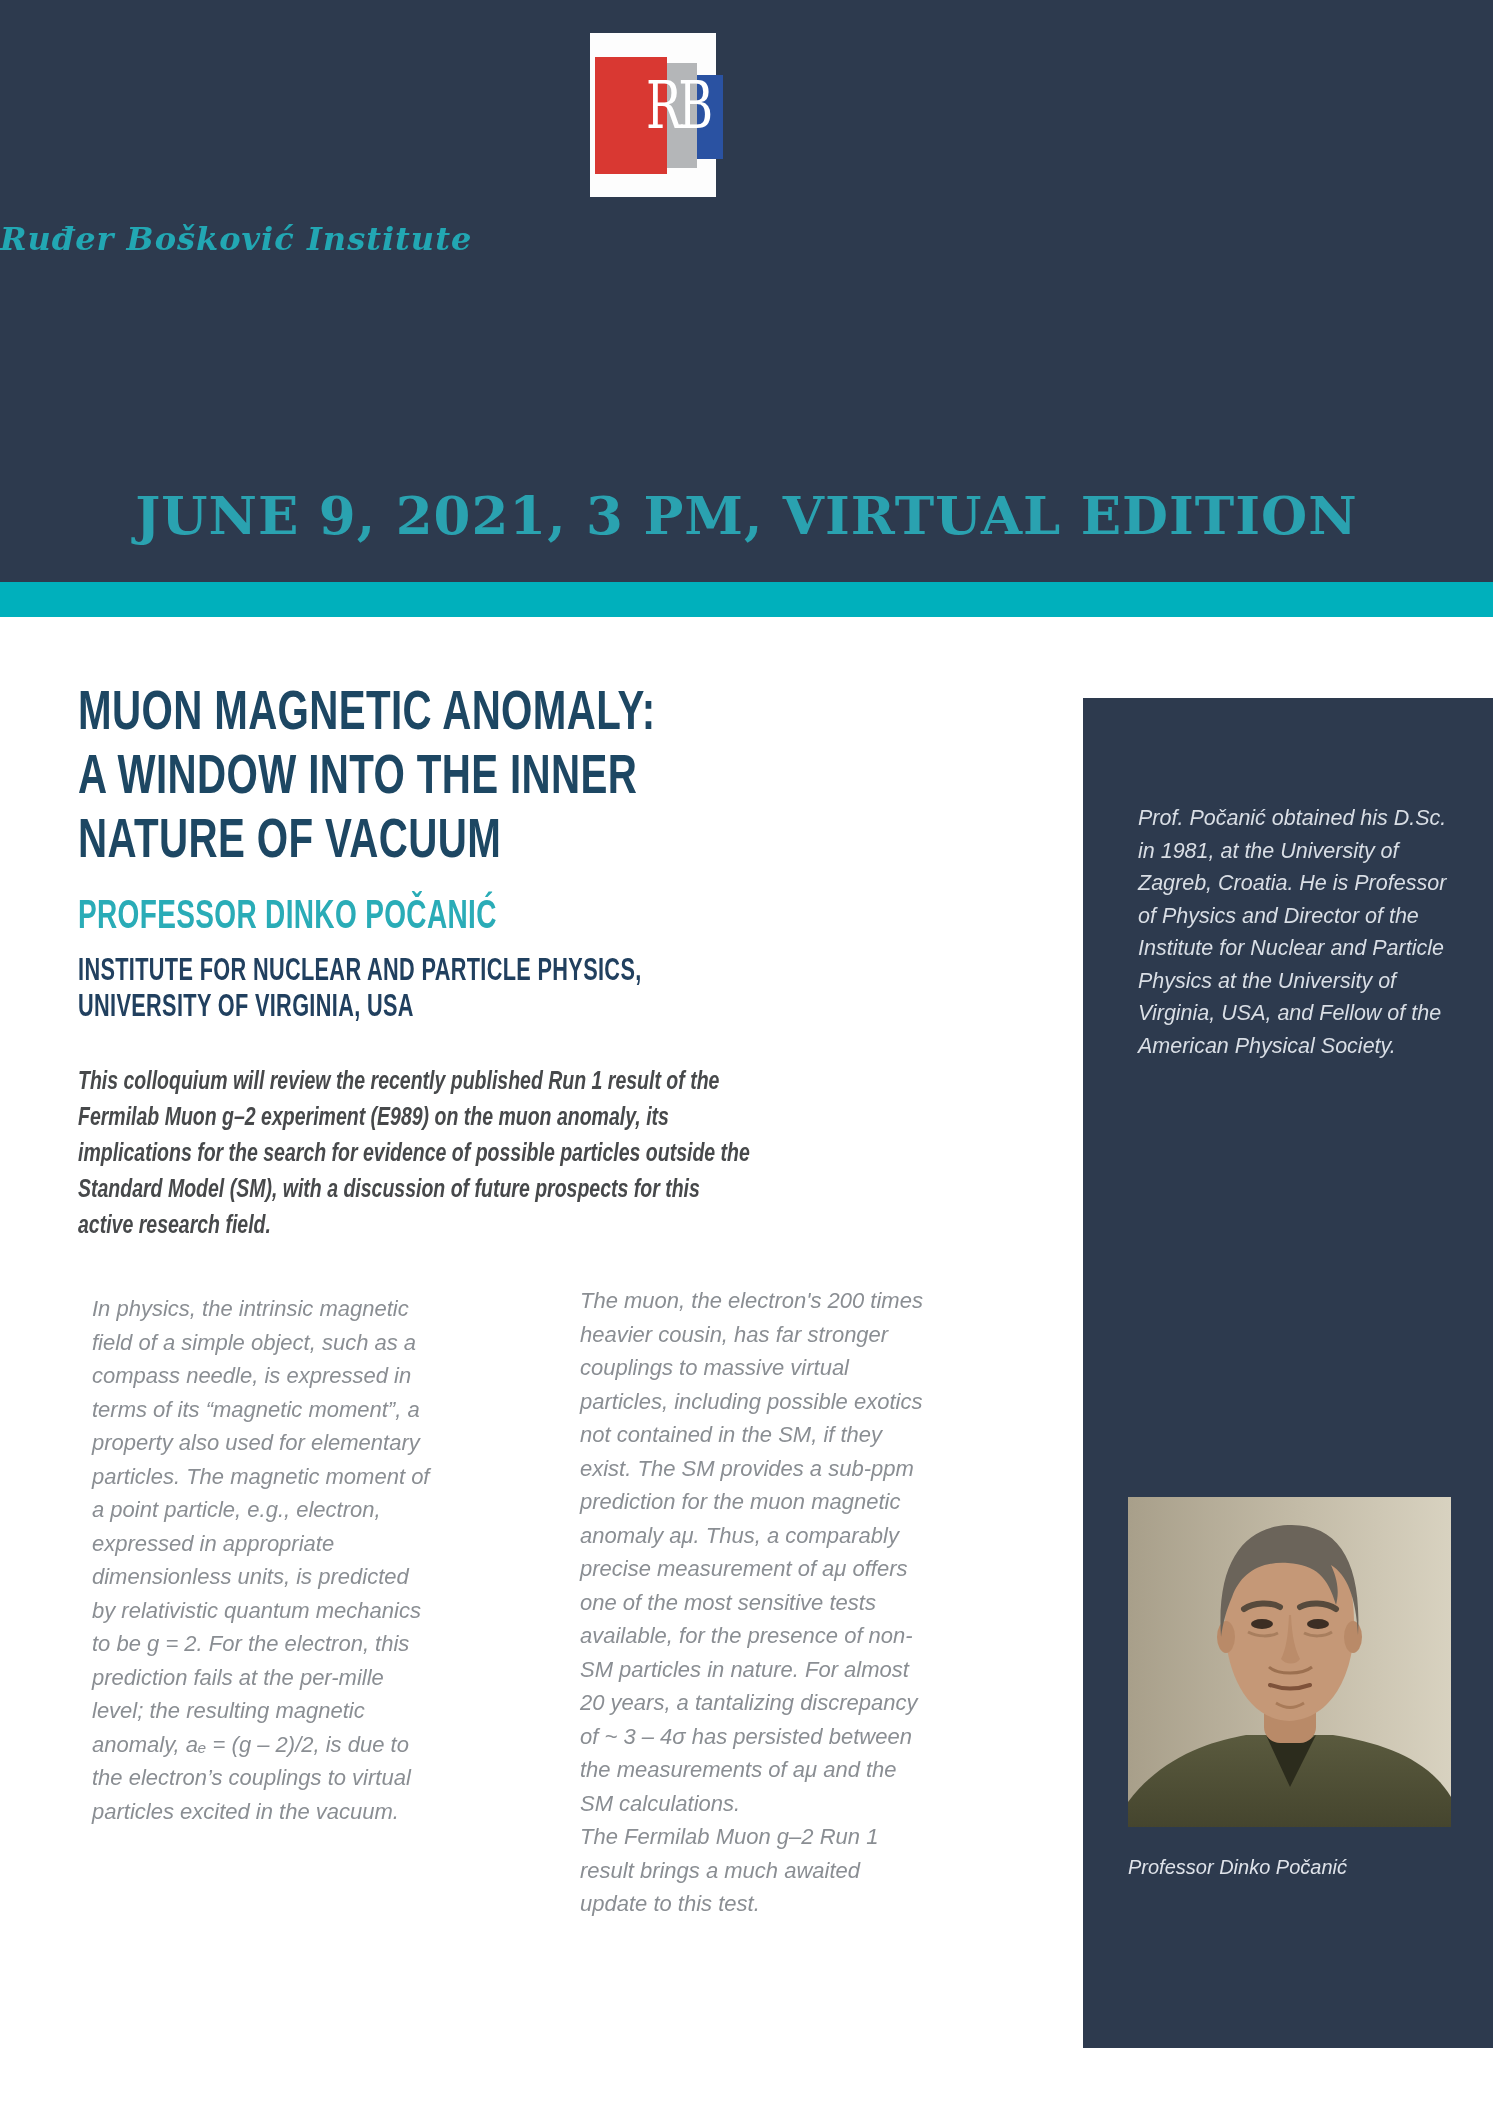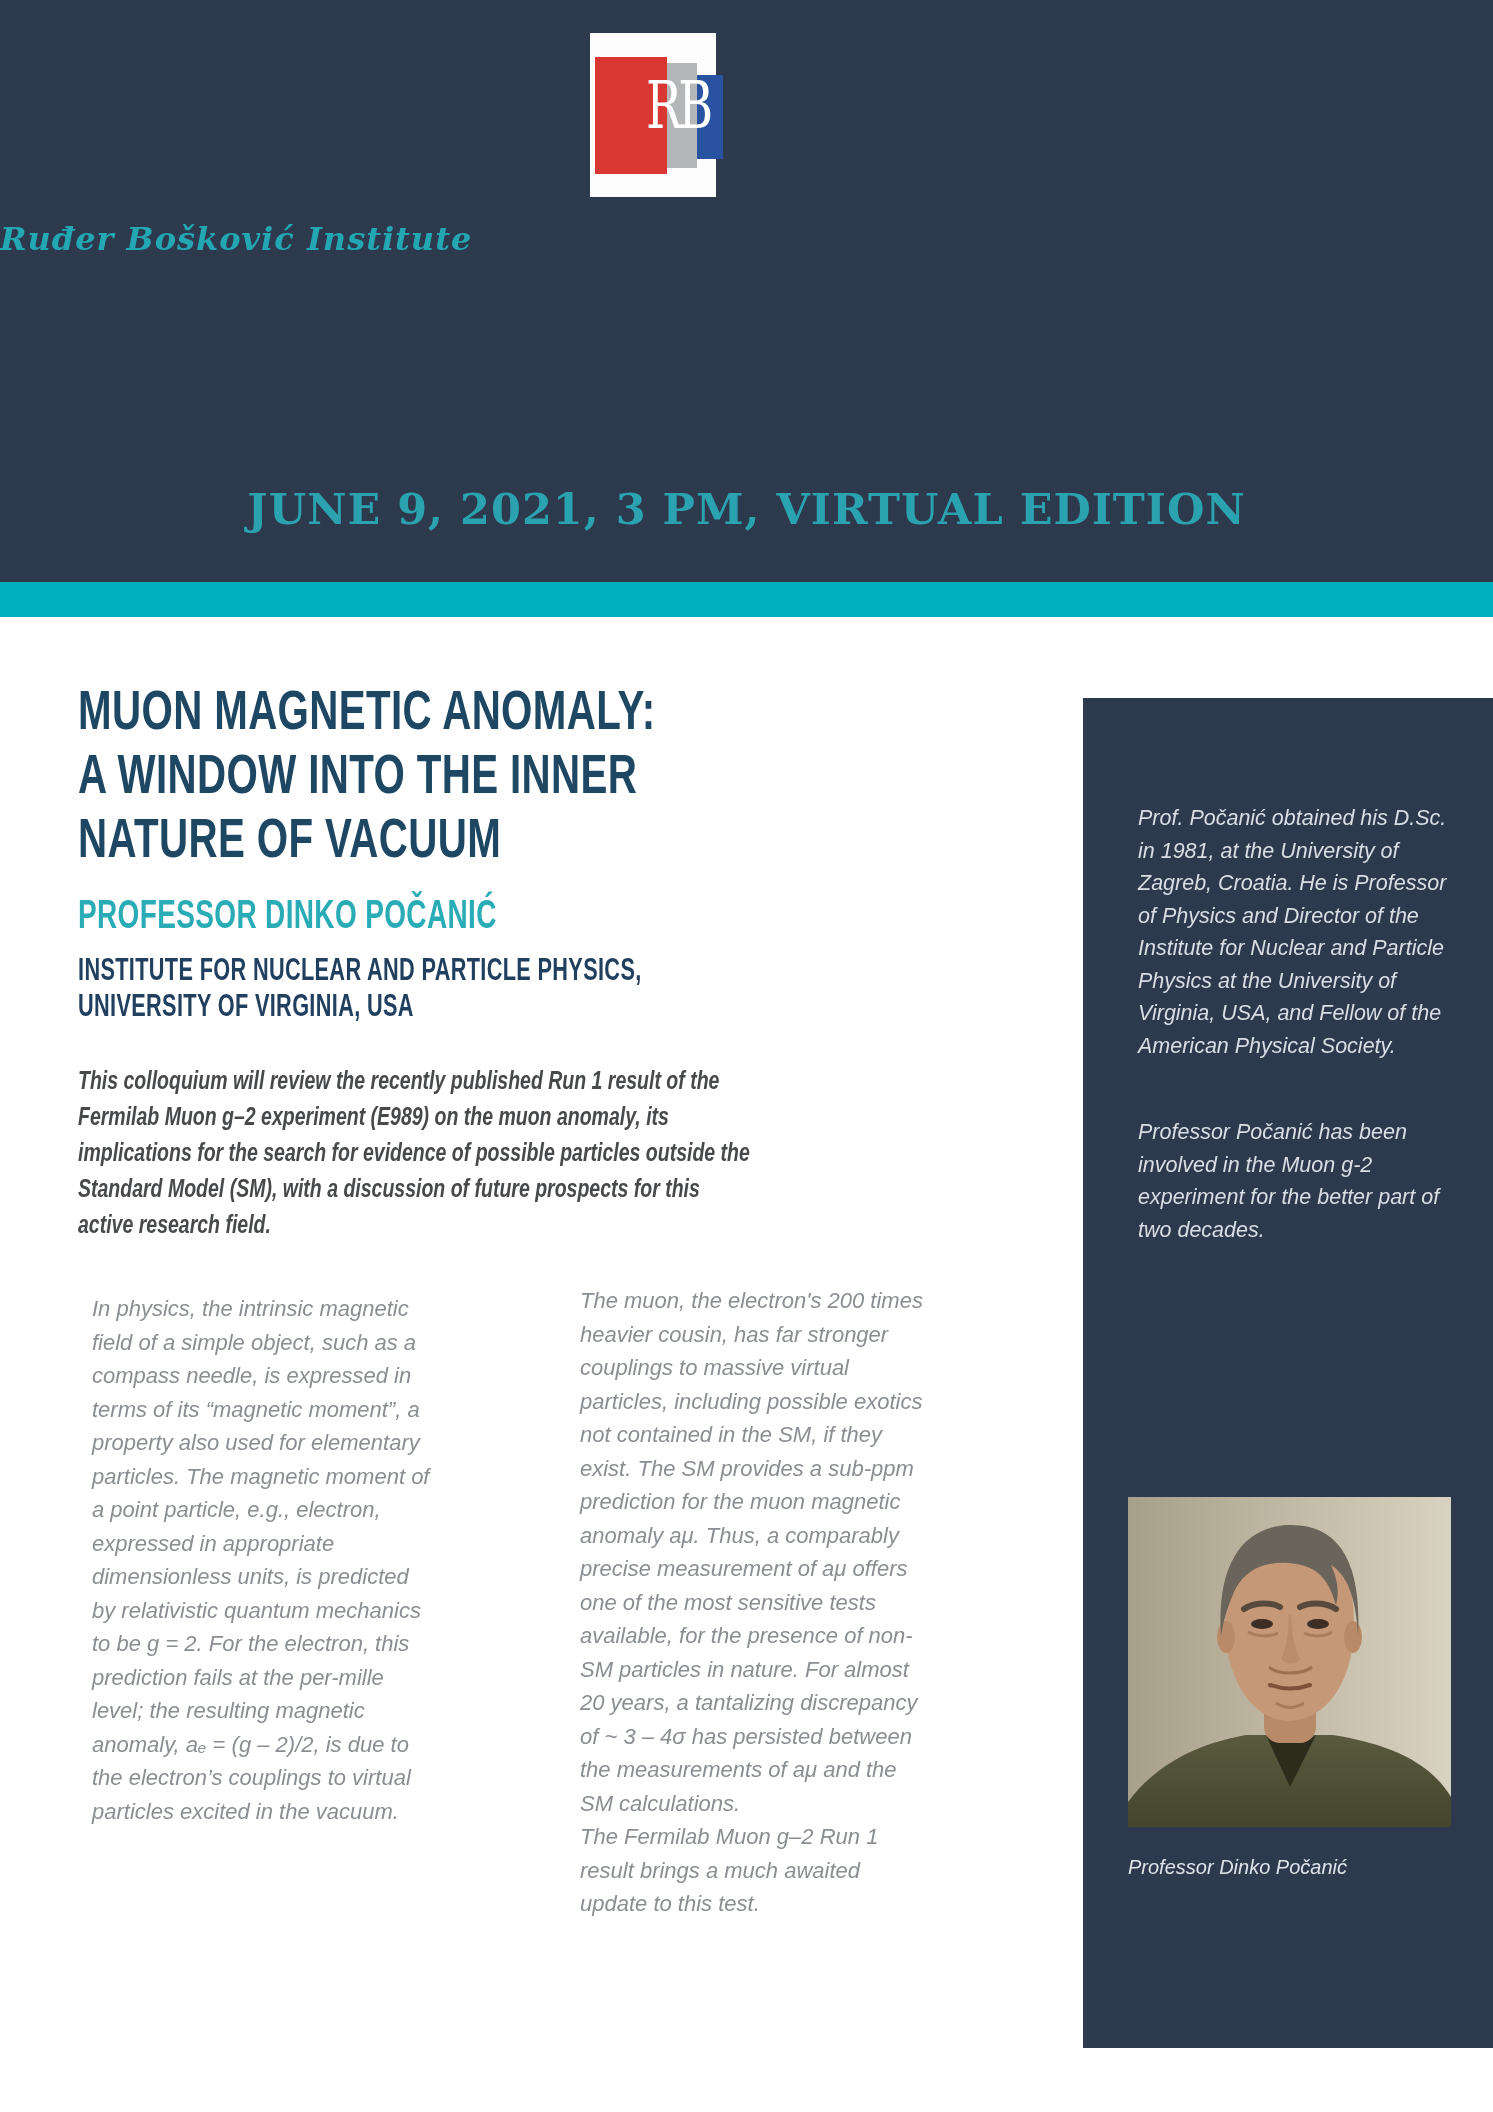--- a/index.html
+++ b/index.html
@@ -25,21 +25,21 @@
     font-family:"DejaVu Serif",serif;font-style:italic;font-weight:bold;
     font-size:32px;color:#22a7b3;letter-spacing:1px;
   }
   .colloquium-title{
     position:absolute;left:0;top:296px;width:1493px;text-align:center;
     font-size:140px;line-height:1;font-weight:bold;color:#fdfdfd;letter-spacing:2px;
   }
   .date-line{
     position:absolute;left:0;top:484px;width:1493px;text-align:center;
     font-family:"DejaVu Serif",serif;font-weight:bold;
-    font-size:43px;color:#2aa2b0;letter-spacing:1px;
+    font-size:53px;color:#2aa2b0;letter-spacing:1px;
   }
   
   .main-title{
     position:absolute;left:78px;top:678px;width:1200px;
     font-size:56px;line-height:64px;font-weight:bold;color:#1d4763;
     transform:scaleX(0.72);transform-origin:0 0;letter-spacing:0.5px;
   }
   .main-title span{display:block;}
   .speaker-name{
     position:absolute;left:78px;top:892px;width:900px;
@@ -112,21 +112,20 @@
   </div>
 
   <div class="abstract">This colloquium will review the recently published Run 1 result of the Fermilab Muon g–2 experiment (E989) on the muon anomaly, its implications for the search for evidence of possible particles outside the Standard Model (SM), with a discussion of future prospects for this active research field.</div>
 
   <div class="column column-left">In physics, the intrinsic magnetic field of a simple object, such as a compass needle, is expressed in terms of its “magnetic moment”, a property also used for elementary particles. The magnetic moment of a point particle, e.g., electron, expressed in appropriate dimensionless units, is predicted by relativistic quantum mechanics to be g = 2. For the electron, this prediction fails at the per-mille level; the resulting magnetic anomaly, aₑ = (g – 2)/2, is due to the electron’s couplings to virtual particles excited in the vacuum.</div>
   <div class="column column-right">The muon, the electron's 200 times heavier cousin, has far stronger couplings to massive virtual particles, including possible exotics not contained in the SM, if they exist. The SM provides a sub-ppm prediction for the muon magnetic anomaly aμ. Thus, a comparably precise measurement of aμ offers one of the most sensitive tests available, for the presence of non-SM particles in nature. For almost 20 years, a tantalizing discrepancy of ~ 3 – 4σ has persisted between the measurements of aμ and the SM calculations.
 The Fermilab Muon g–2 Run 1 result brings a much awaited update to this test.</div>
 
   <div class="sidebar">
     <p>Prof. Počanić obtained his D.Sc. in 1981, at the University of Zagreb, Croatia. He is Professor of Physics and Director of the Institute for Nuclear and Particle Physics at the University of Virginia, USA, and Fellow of the American Physical Society.</p>
-    <p>Professor Počanić has been involved in the Muon g-2 experiment for the better part of two decades.</p>
 
     <div class="photo-frame">
       <svg width="323" height="330" viewBox="0 0 323 330" xmlns="http://www.w3.org/2000/svg">
         <defs>
           <linearGradient id="wall" x1="0" y1="0" x2="1" y2="0">
             <stop offset="0" stop-color="#a89f8a"></stop>
             <stop offset="0.55" stop-color="#c4bca8"></stop>
             <stop offset="1" stop-color="#d8d2c0"></stop>
           </linearGradient>
           <linearGradient id="shirt" x1="0" y1="0" x2="0" y2="1">

